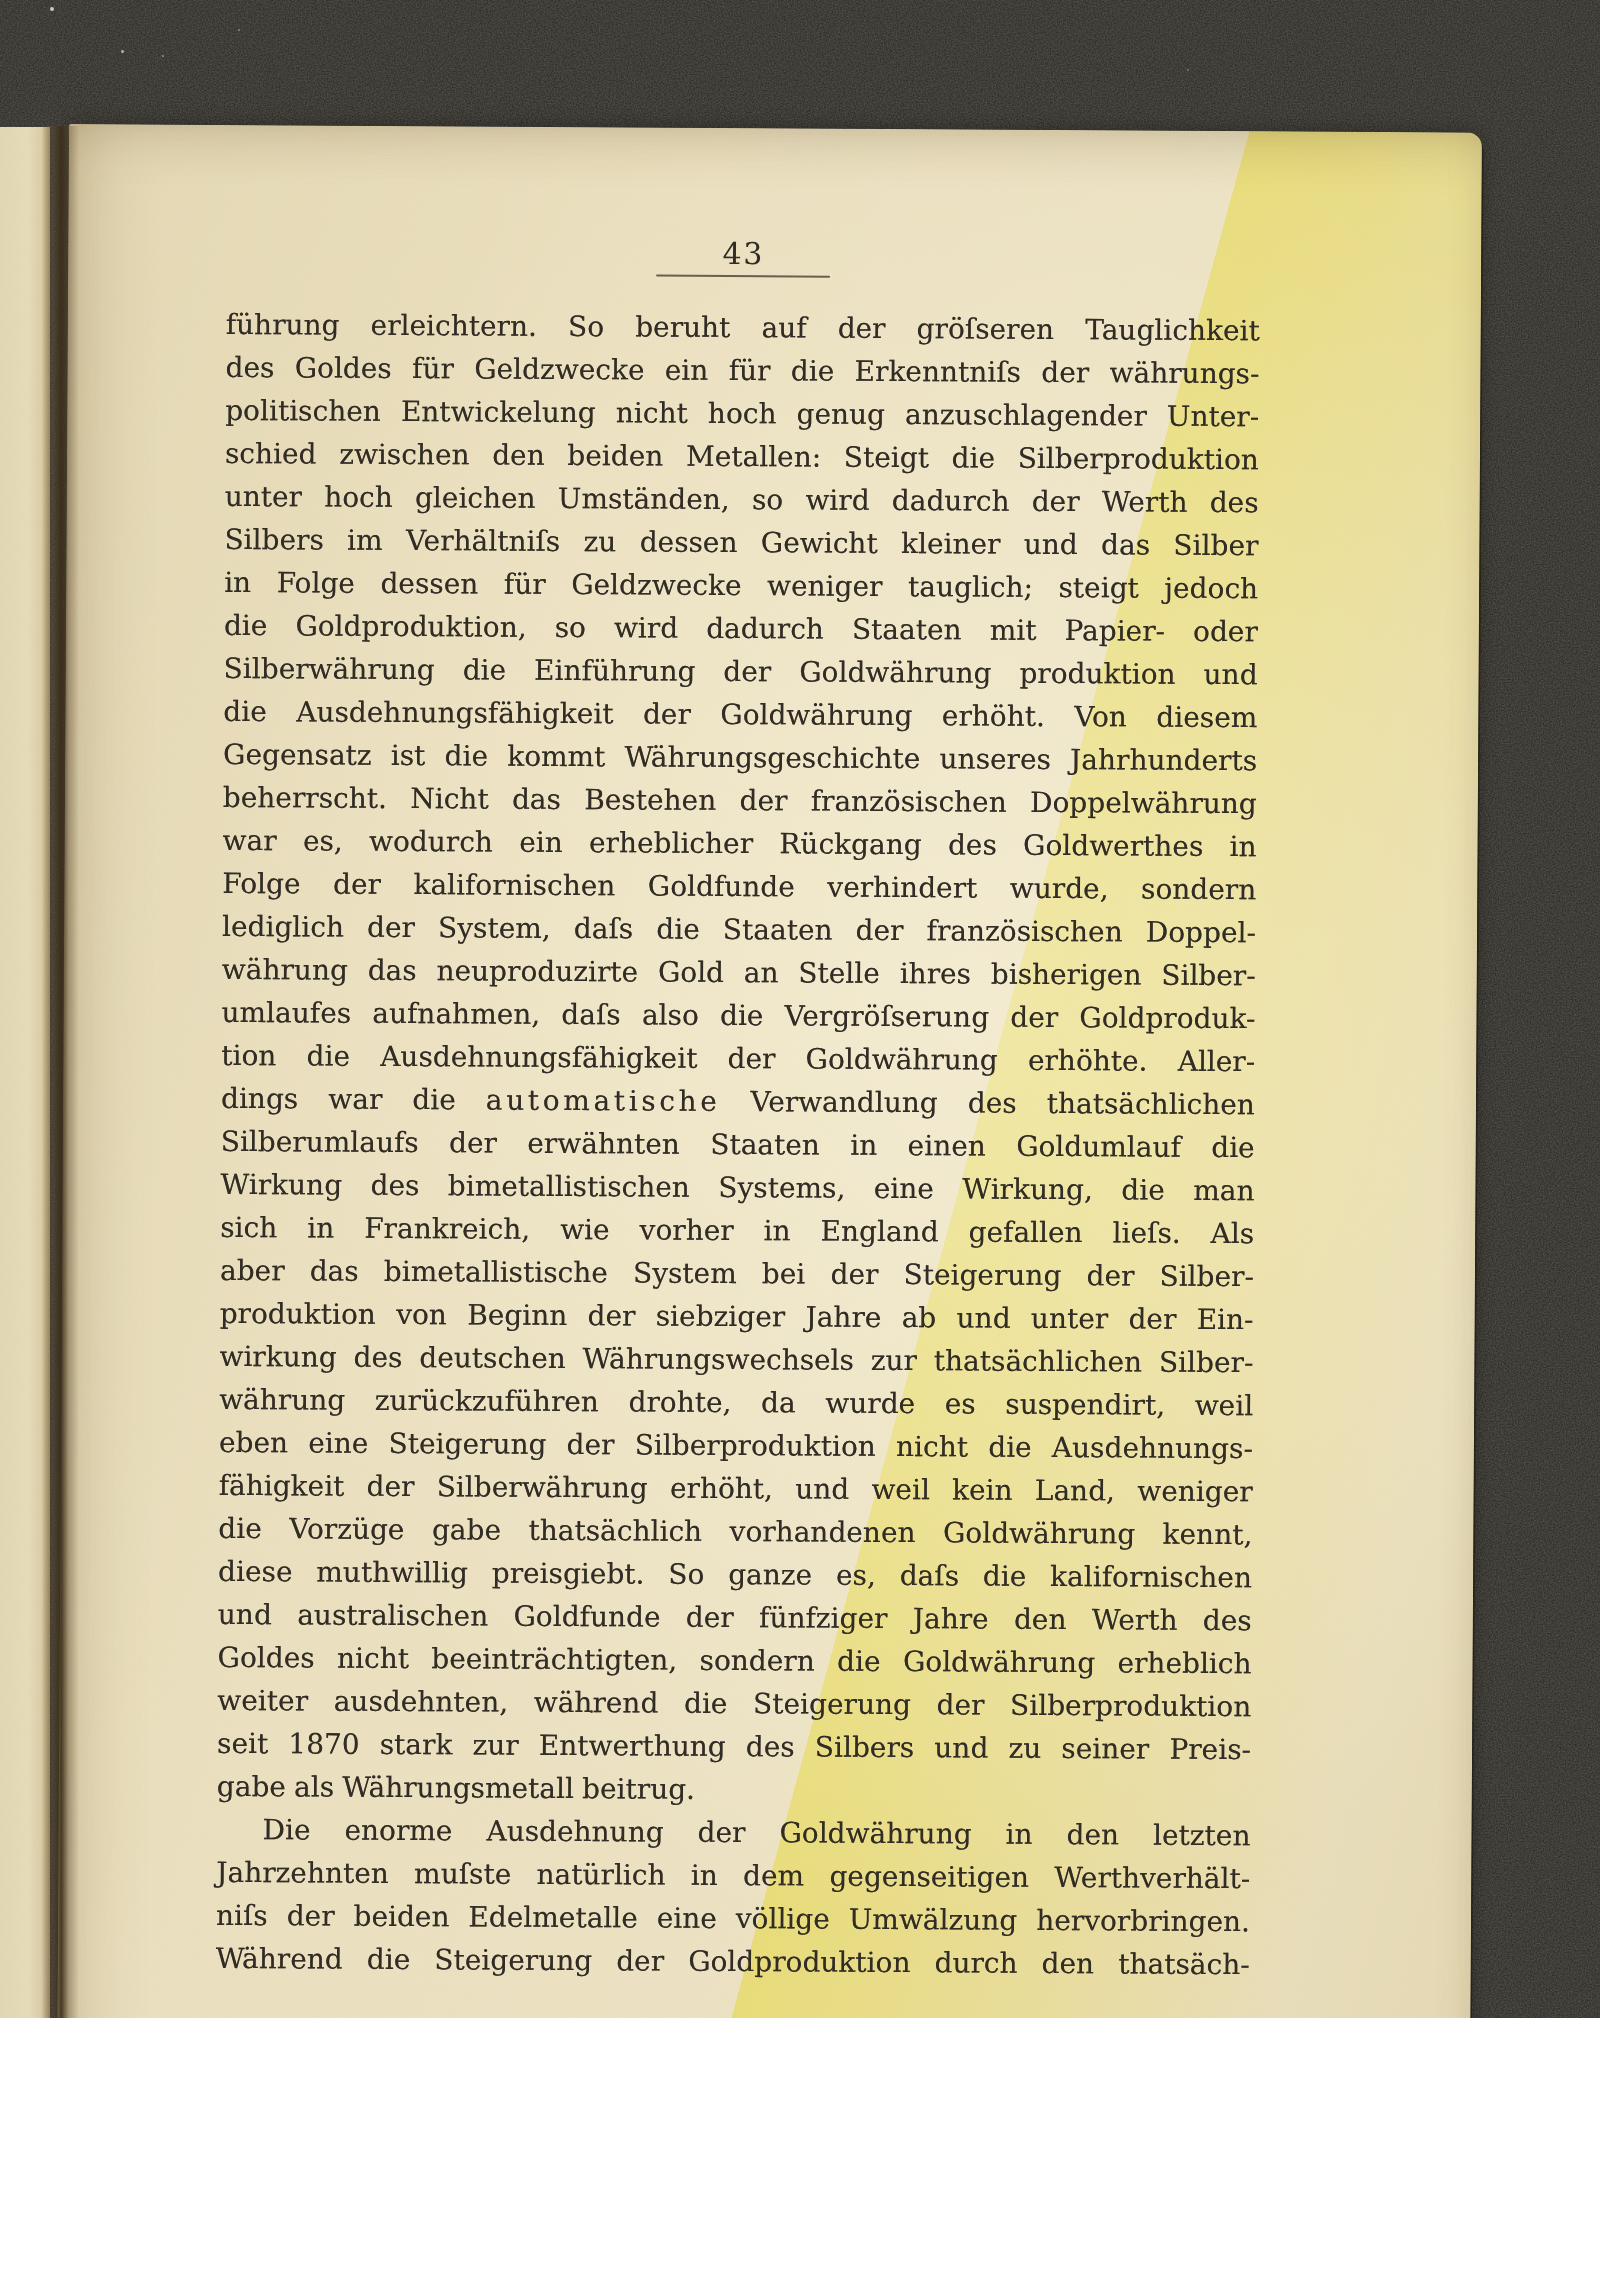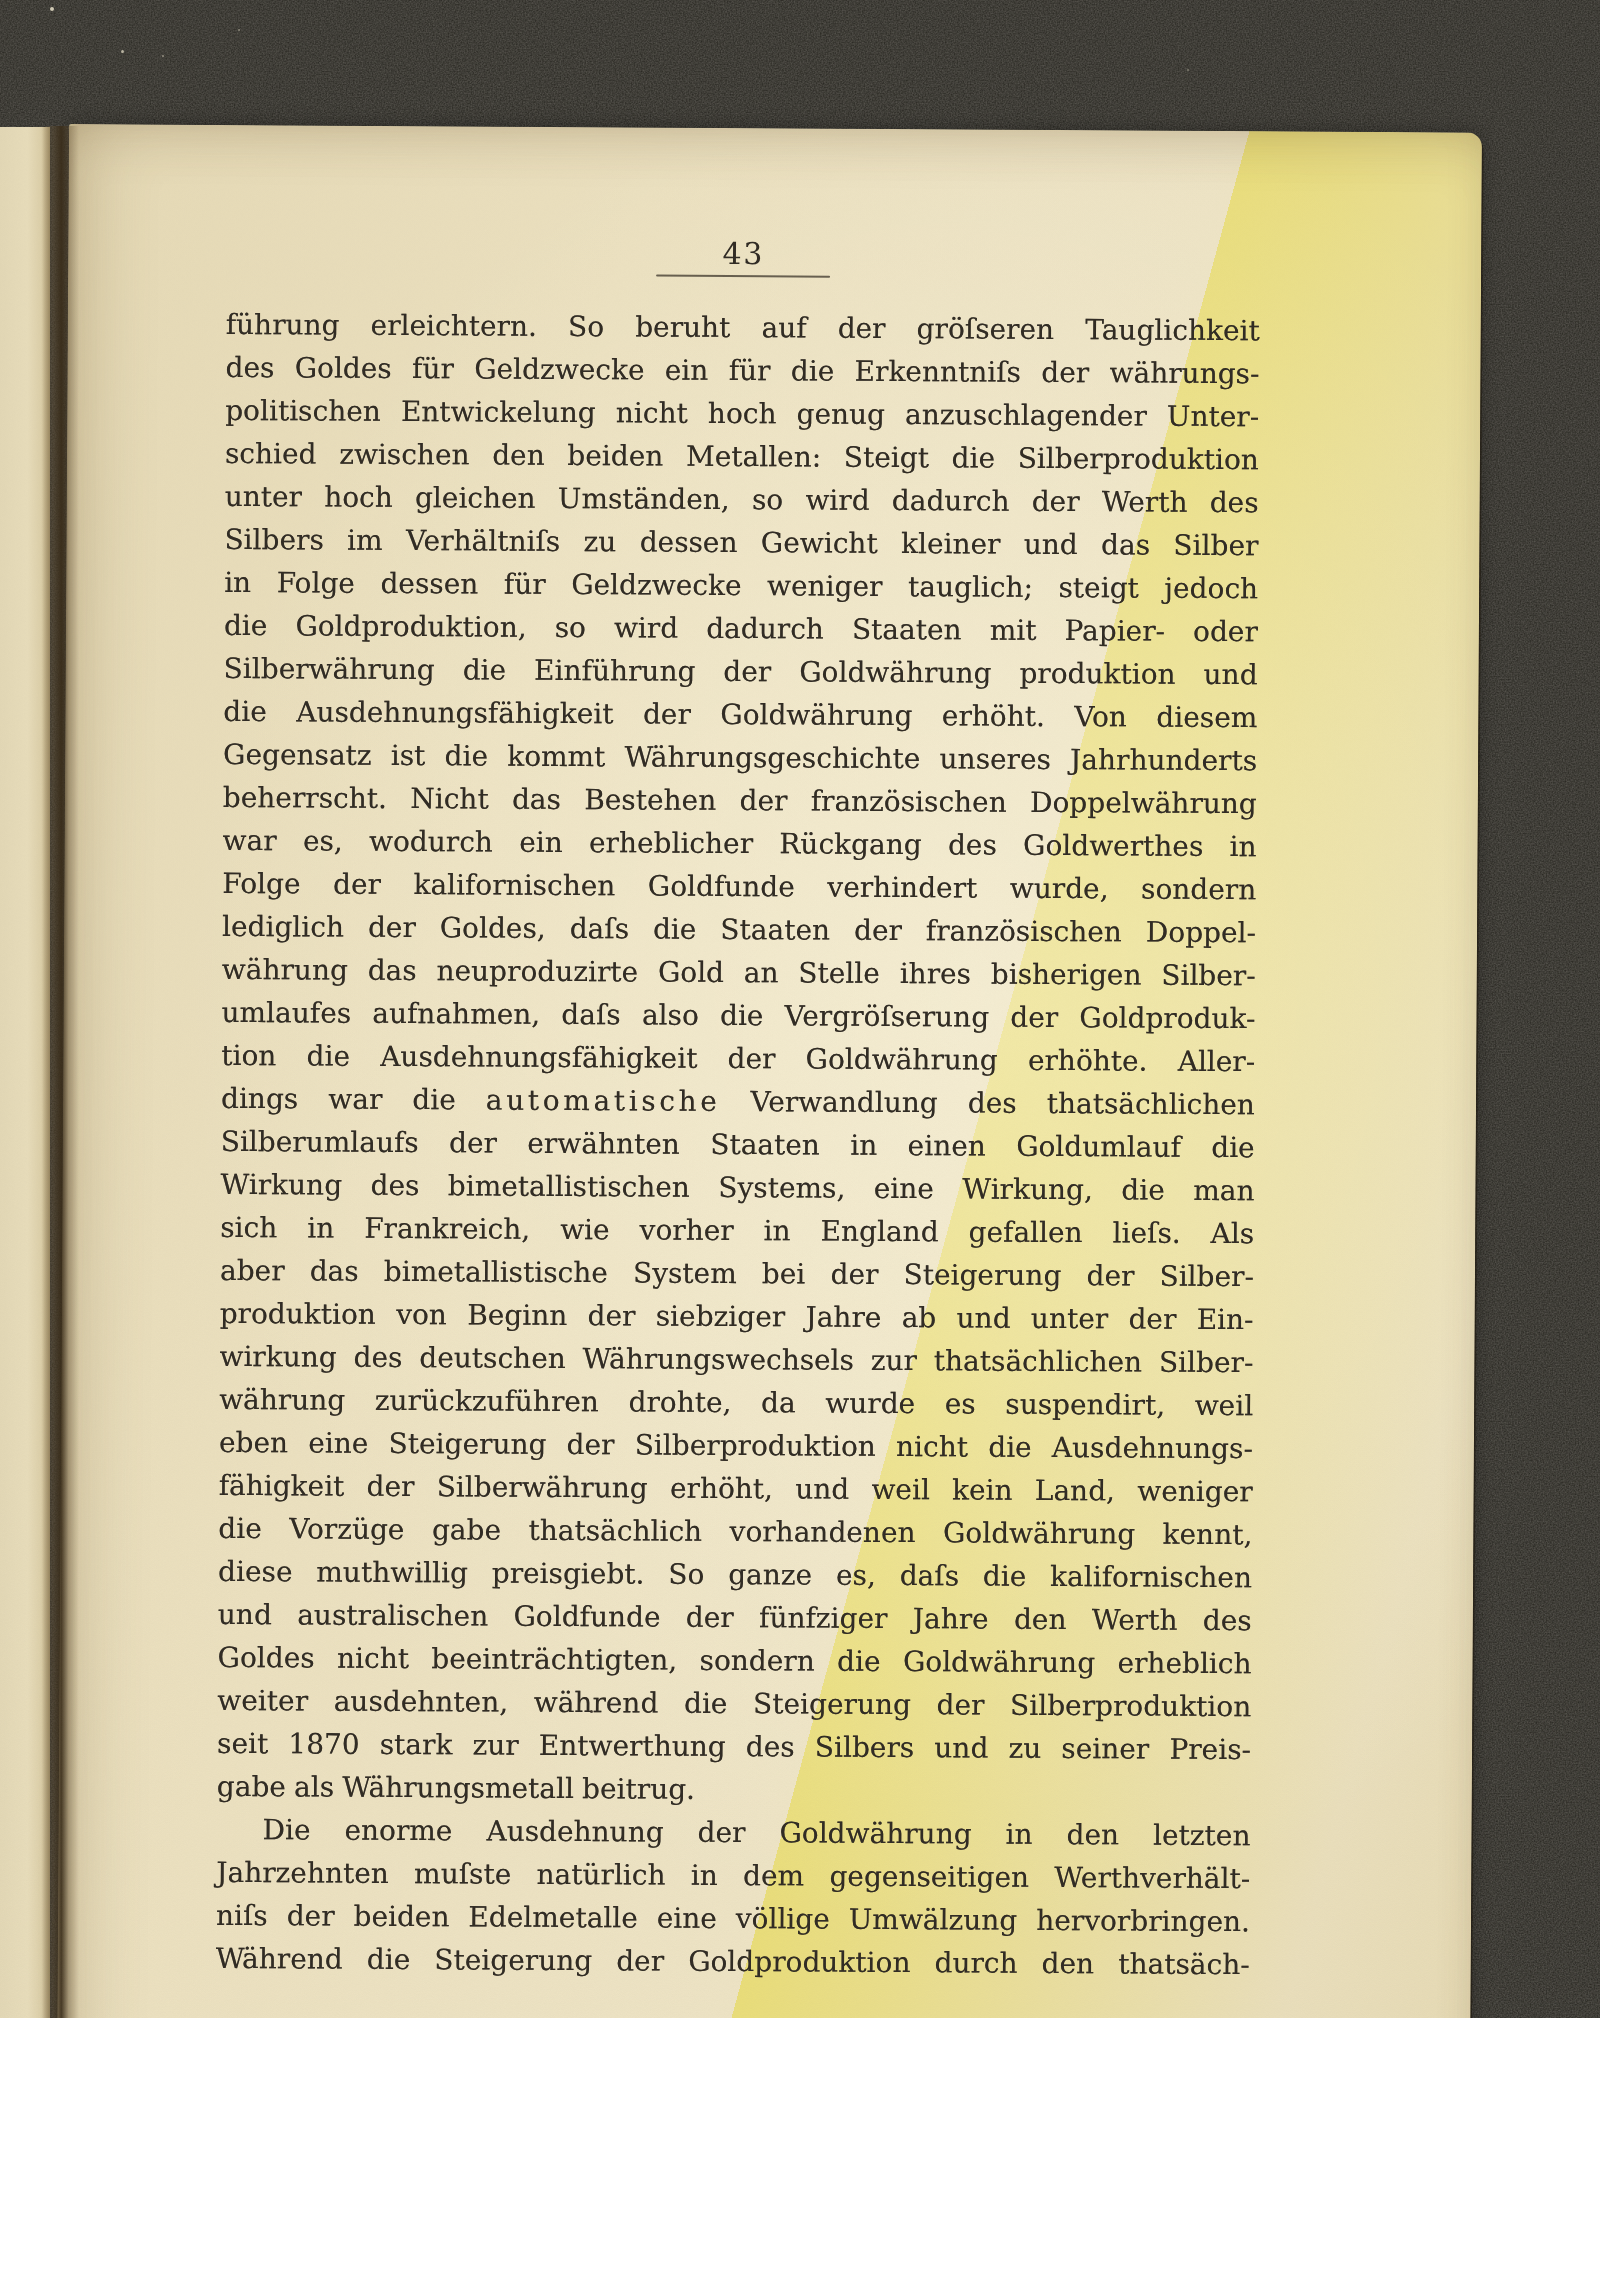--- a/index.html
+++ b/index.html
@@ -128,21 +128,21 @@
         <div class="line"><span>unter</span><span>hoch</span><span>gleichen</span><span>Umständen,</span><span>so</span><span>wird</span><span>dadurch</span><span>der</span><span>Werth</span><span>des</span></div>
         <div class="line"><span>Silbers</span><span>im</span><span>Verhältniſs</span><span>zu</span><span>dessen</span><span>Gewicht</span><span>kleiner</span><span>und</span><span>das</span><span>Silber</span></div>
         <div class="line"><span>in</span><span>Folge</span><span>dessen</span><span>für</span><span>Geldzwecke</span><span>weniger</span><span>tauglich;</span><span>steigt</span><span>jedoch</span></div>
         <div class="line"><span>die</span><span>Goldproduktion,</span><span>so</span><span>wird</span><span>dadurch</span><span>Staaten</span><span>mit</span><span>Papier-</span><span>oder</span></div>
         <div class="line"><span>Silberwährung</span><span>die</span><span>Einführung</span><span>der</span><span>Goldwährung</span><span>produktion</span><span>und</span></div>
         <div class="line"><span>die</span><span>Ausdehnungsfähigkeit</span><span>der</span><span>Goldwährung</span><span>erhöht.</span><span>Von</span><span>diesem</span></div>
         <div class="line"><span>Gegensatz</span><span>ist</span><span>die</span><span>kommt</span><span>Währungsgeschichte</span><span>unseres</span><span>Jahrhunderts</span></div>
         <div class="line"><span>beherrscht.</span><span>Nicht</span><span>das</span><span>Bestehen</span><span>der</span><span>französischen</span><span>Doppelwährung</span></div>
         <div class="line"><span>war</span><span>es,</span><span>wodurch</span><span>ein</span><span>erheblicher</span><span>Rückgang</span><span>des</span><span>Goldwerthes</span><span>in</span></div>
         <div class="line"><span>Folge</span><span>der</span><span>kalifornischen</span><span>Goldfunde</span><span>verhindert</span><span>wurde,</span><span>sondern</span></div>
-        <div class="line"><span>lediglich</span><span>der</span><span>Goldes,</span><span>daſs</span><span>die</span><span>Staaten</span><span>der</span><span>französischen</span><span>Doppel-</span></div>
+        <div class="line"><span>lediglich</span><span>der</span><span>System,</span><span>daſs</span><span>die</span><span>Staaten</span><span>der</span><span>französischen</span><span>Doppel-</span></div>
         <div class="line"><span>währung</span><span>das</span><span>neuproduzirte</span><span>Gold</span><span>an</span><span>Stelle</span><span>ihres</span><span>bisherigen</span><span>Silber-</span></div>
         <div class="line"><span>umlaufes</span><span>aufnahmen,</span><span>daſs</span><span>also</span><span>die</span><span>Vergröſserung</span><span>der</span><span>Goldproduk-</span></div>
         <div class="line"><span>tion</span><span>die</span><span>Ausdehnungsfähigkeit</span><span>der</span><span>Goldwährung</span><span>erhöhte.</span><span>Aller-</span></div>
         <div class="line"><span>dings</span><span>war</span><span>die</span><span class="gesperrt">automatische</span><span>Verwandlung</span><span>des</span><span>thatsächlichen</span></div>
         <div class="line"><span>Silberumlaufs</span><span>der</span><span>erwähnten</span><span>Staaten</span><span>in</span><span>einen</span><span>Goldumlauf</span><span>die</span></div>
         <div class="line"><span>Wirkung</span><span>des</span><span>bimetallistischen</span><span>Systems,</span><span>eine</span><span>Wirkung,</span><span>die</span><span>man</span></div>
         <div class="line"><span>sich</span><span>in</span><span>Frankreich,</span><span>wie</span><span>vorher</span><span>in</span><span>England</span><span>gefallen</span><span>lieſs.</span><span>Als</span></div>
         <div class="line"><span>aber</span><span>das</span><span>bimetallistische</span><span>System</span><span>bei</span><span>der</span><span>Steigerung</span><span>der</span><span>Silber-</span></div>
         <div class="line"><span>produktion</span><span>von</span><span>Beginn</span><span>der</span><span>siebziger</span><span>Jahre</span><span>ab</span><span>und</span><span>unter</span><span>der</span><span>Ein-</span></div>
         <div class="line"><span>wirkung</span><span>des</span><span>deutschen</span><span>Währungswechsels</span><span>zur</span><span>thatsächlichen</span><span>Silber-</span></div>

